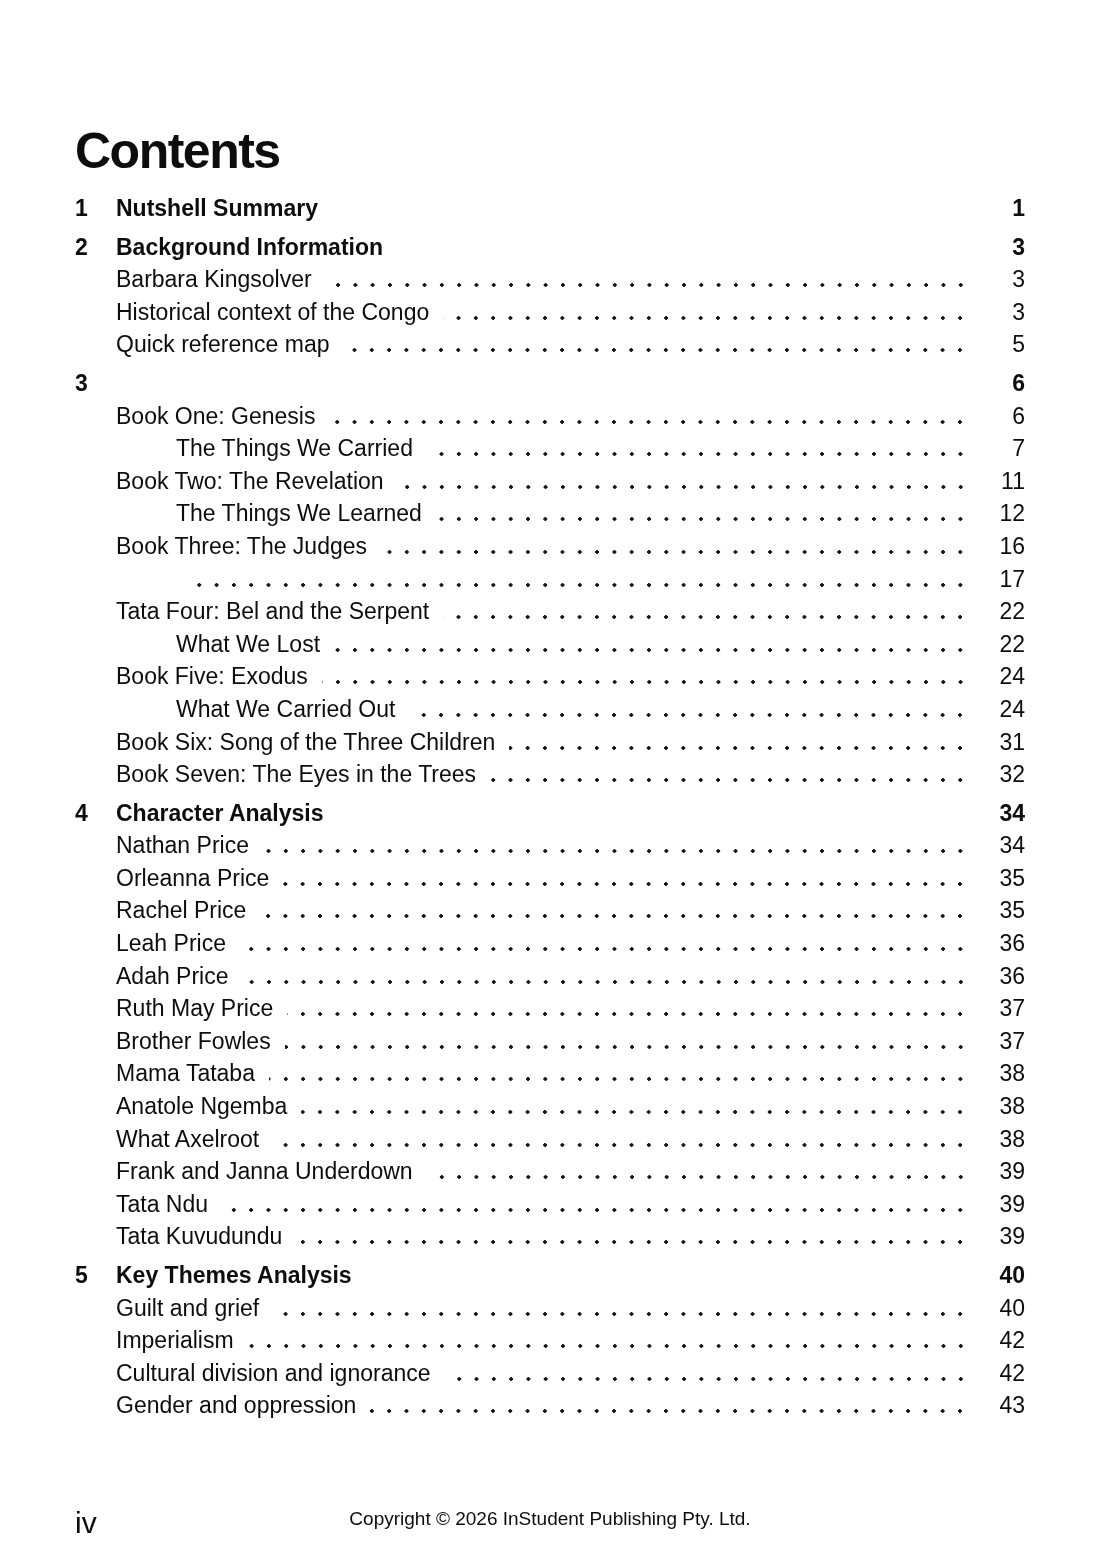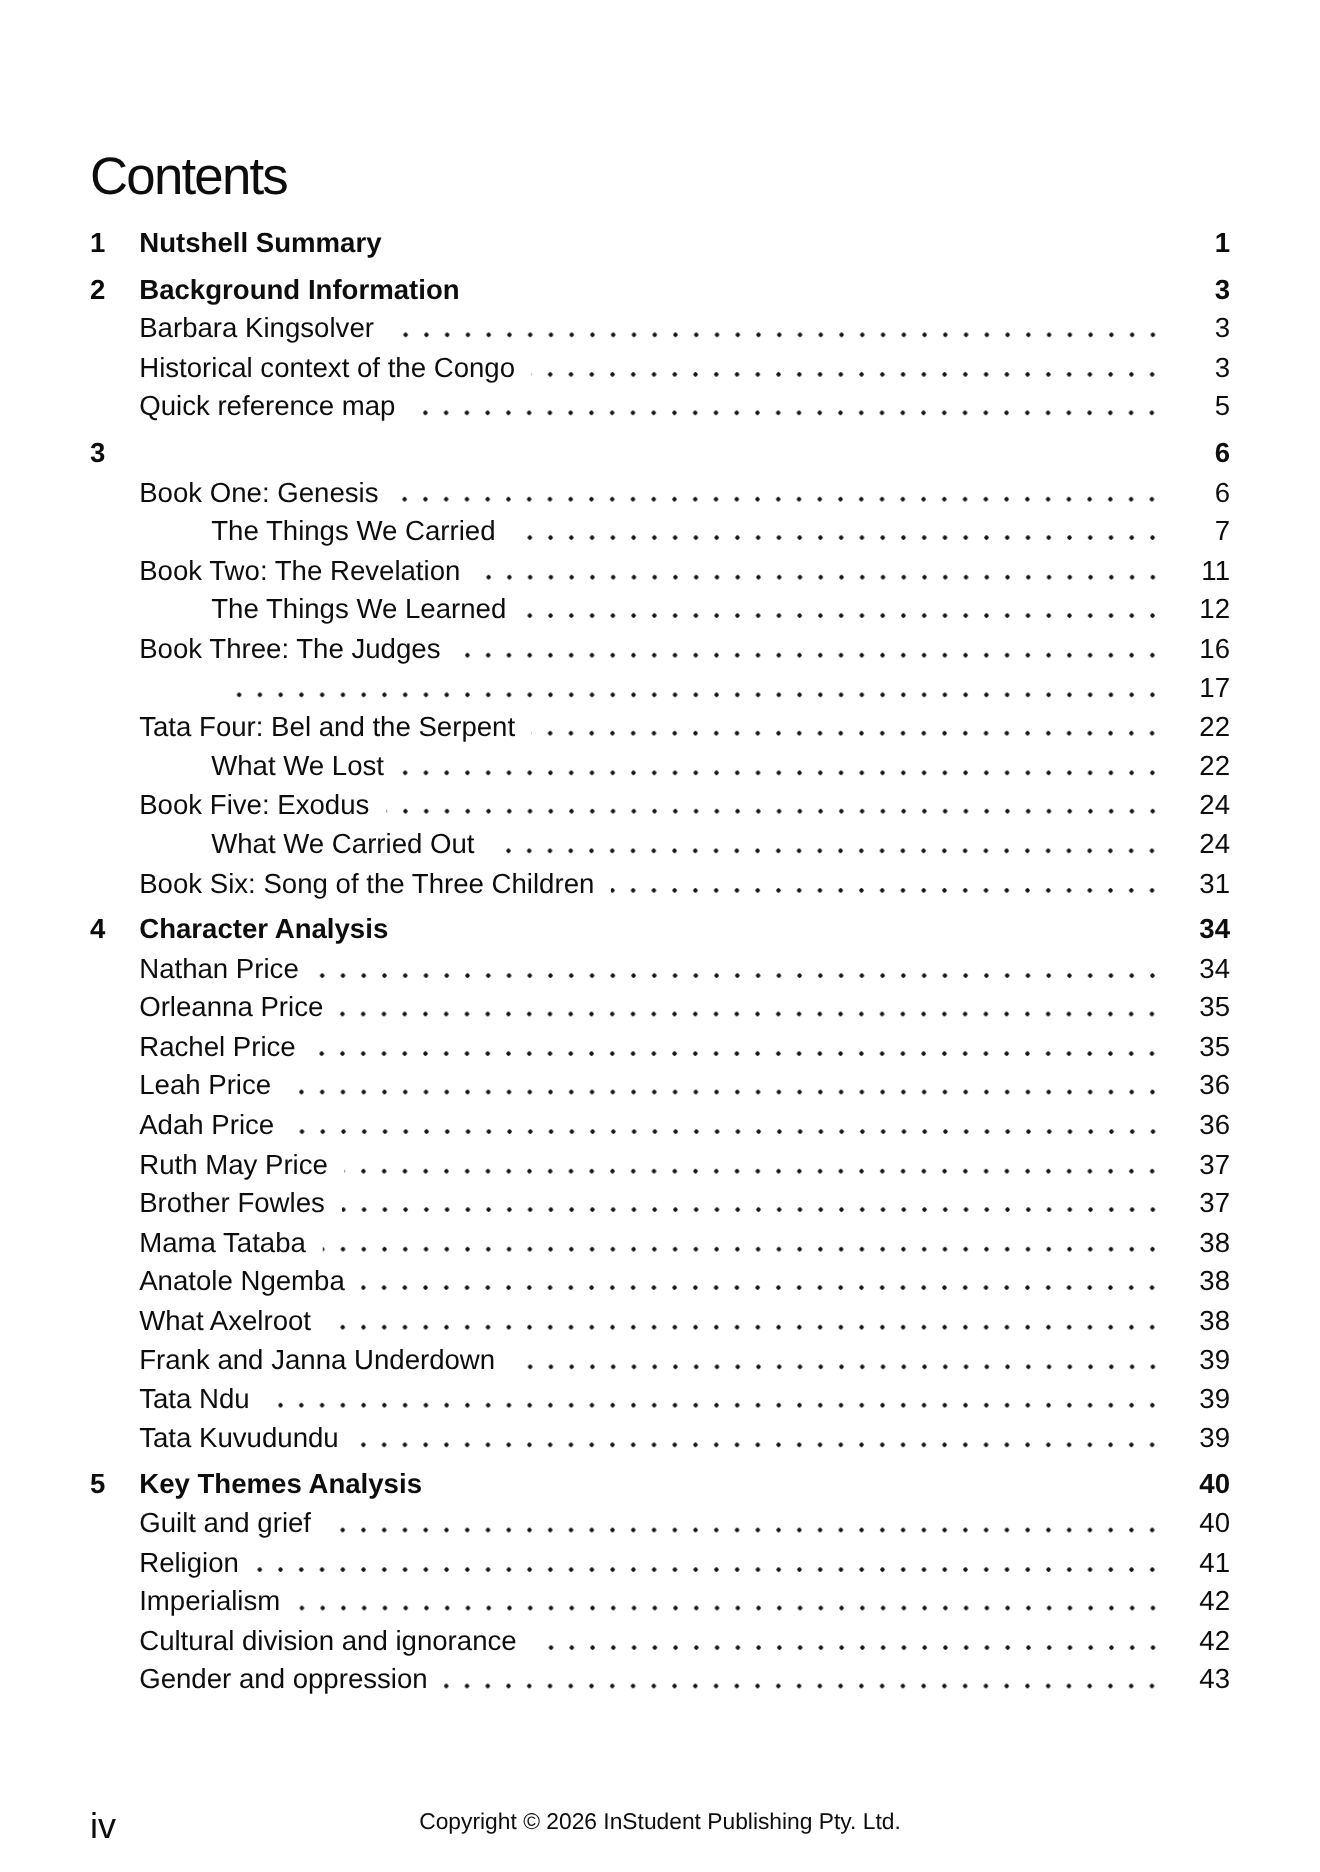--- a/index.html
+++ b/index.html
@@ -13,23 +13,23 @@
     overflow: hidden;
   }
   .page {
     position: absolute;
     inset: 0;
     padding: 0 75px;
     box-sizing: border-box;
   }
   .doc-title {
     margin: 126px 0 0 0;
-    font-size: 44px;
+    font-size: 50px;
     line-height: 1;
-    font-weight: 400;
+    font-weight: 700;
     letter-spacing: -1.5px;
   }
   .toc {
     margin-top: 16px;
   }
   .row {
     display: flex;
     align-items: baseline;
     line-height: 32.6px;
     font-size: 23px;
@@ -171,20 +171,25 @@
       <div class="row lvl2 dotted">
         <span class="lbl">What We Carried Out</span>
         <span class="leader"></span>
         <span class="pg">24</span>
       </div>
       <div class="row lvl1 dotted">
         <span class="lbl">Book Six: Song of the Three Children</span>
         <span class="leader"></span>
         <span class="pg">31</span>
       </div>
+      <div class="row lvl1 dotted">
+        <span class="lbl">Book Seven: The Eyes in the Trees</span>
+        <span class="leader"></span>
+        <span class="pg">32</span>
+      </div>
       <div class="row lvl0 chapter">
         <span class="num">4</span>
         <span class="lbl">Character Analysis</span>
         <span class="leader"></span>
         <span class="pg">34</span>
       </div>
       <div class="row lvl1 dotted">
         <span class="lbl">Nathan Price</span>
         <span class="leader"></span>
         <span class="pg">34</span>
@@ -252,25 +257,20 @@
       <div class="row lvl0 chapter">
         <span class="num">5</span>
         <span class="lbl">Key Themes Analysis</span>
         <span class="leader"></span>
         <span class="pg">40</span>
       </div>
       <div class="row lvl1 dotted">
         <span class="lbl">Guilt and grief</span>
         <span class="leader"></span>
         <span class="pg">40</span>
-      </div>
-      <div class="row lvl1 dotted">
-        <span class="lbl">Religion</span>
-        <span class="leader"></span>
-        <span class="pg">41</span>
       </div>
       <div class="row lvl1 dotted">
         <span class="lbl">Imperialism</span>
         <span class="leader"></span>
         <span class="pg">42</span>
       </div>
       <div class="row lvl1 dotted">
         <span class="lbl">Cultural division and ignorance</span>
         <span class="leader"></span>
         <span class="pg">42</span>

